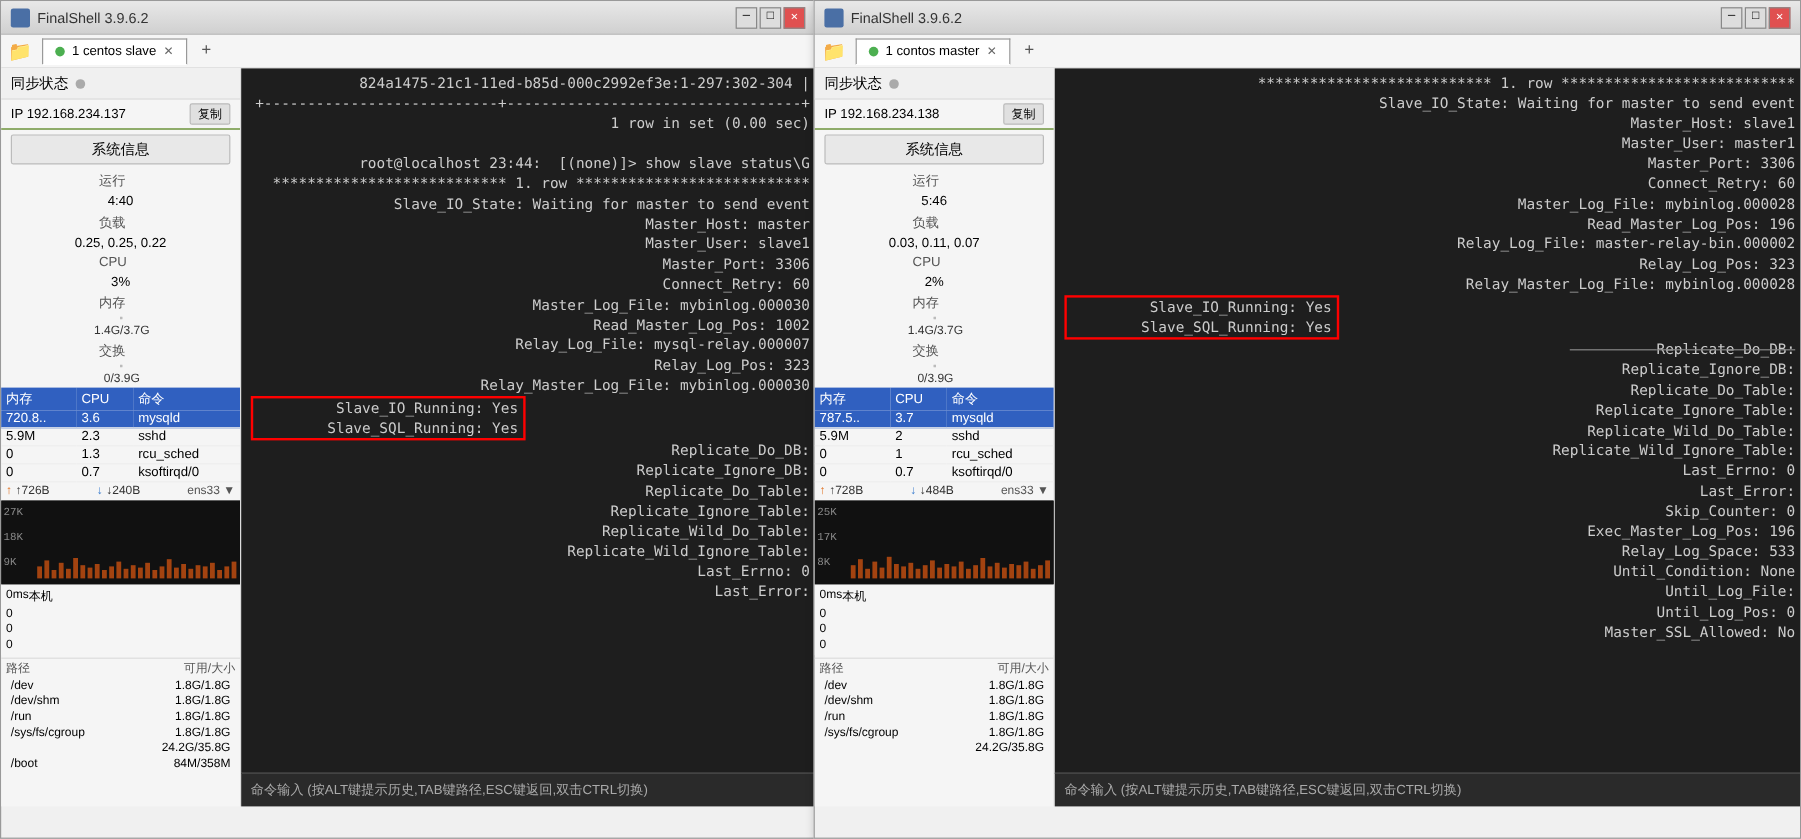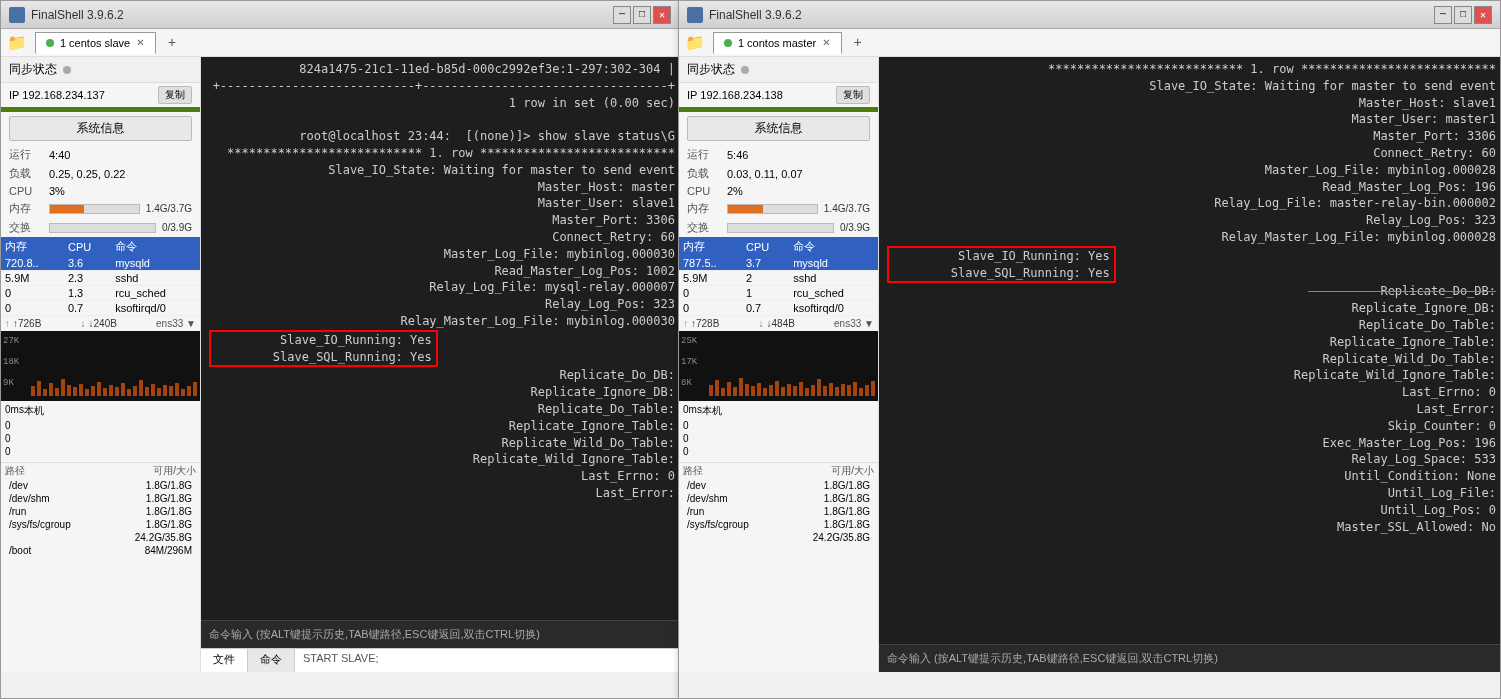--- a/index.html
+++ b/index.html
@@ -92,21 +92,21 @@
     }
     .sync-dot { width: 8px; height: 8px; background: #aaa; border-radius: 50%; }
 
     .ip-row {
       padding: 3px 8px;
       display: flex;
       align-items: center;
       justify-content: space-between;
       font-size: 11px;
       font-family: 'Segoe UI', sans-serif;
-      border-bottom: 5px solid #4d7c0f;
+      border-bottom: 1px solid #4d7c0f;
     }
     .copy-btn {
       background: #e0e0e0;
       border: 1px solid #bbb;
       padding: 1px 6px;
       font-size: 10px;
       cursor: pointer;
       font-family: 'Segoe UI', sans-serif;
       border-radius: 2px;
     }
@@ -123,20 +123,21 @@
       border-radius: 2px;
     }
 
     .info-row {
       padding: 2px 8px;
       display: flex;
       align-items: center;
       gap: 4px;
       font-size: 11px;
       font-family: 'Segoe UI', sans-serif;
+      flex-direction: column;
     }
     .info-label { color: #555; width: 36px; flex-shrink: 0; }
     .progress-bar-container { flex: 1; height: 10px; background: #ddd; border: 1px solid #bbb; }
     .progress-bar { height: 100%; }
     .progress-orange { background: #e07020; }
     .info-value { font-size: 10px; color: #333; margin-left: 2px; }
 
     .process-table {
       width: 100%;
       border-collapse: collapse;
@@ -454,21 +455,21 @@
             <div class="disk-row">
               <span>/sys/fs/cgroup</span>
               <span>1.8G/1.8G</span>
             </div>
             <div class="disk-row">
               <span></span>
               <span>24.2G/35.8G</span>
             </div>
             <div class="disk-row">
               <span>/boot</span>
-              <span>84M/296M</span>
+              <span>84M/358M</span>
             </div>
           </div>
       </div>
     </div>
 
     <div style="flex:1; display:flex; flex-direction:column;">
       <div class="terminal">
         <pre style="color:#ccc;">824a1475-21c1-11ed-b85d-000c2992ef3e:1-297:302-304 |
 +---------------------------+----------------------------------+
 1 row in set (0.00 sec)
@@ -497,25 +498,20 @@
   Replicate_Wild_Do_Table:
  Replicate_Wild_Ignore_Table:
                 Last_Errno: 0
                 Last_Error:
 </pre>
       </div>
       <div class="cmd-input-bar">
         <span>命令输入 (按ALT键提示历史,TAB键路径,ESC键返回,双击CTRL切换)</span>
       </div>
 
-      <div class="bottom-tabs">
-        <div class="bottom-tab active">文件</div>
-        <div class="bottom-tab">命令</div>
-        <div style="flex:1; padding: 3px 8px; font-size:11px; font-family:'Segoe UI',sans-serif; background:#fff; color:#555;">START SLAVE;</div>
-      </div>
     </div>
   </div>
 </div>
 
 <div class="window window-2">
 
   <div class="title-bar">
     <div class="icon" style="background:#4a6fa5; border-radius:2px;"></div>
     <span class="title">FinalShell 3.9.6.2</span>
     <div class="title-bar-buttons">

